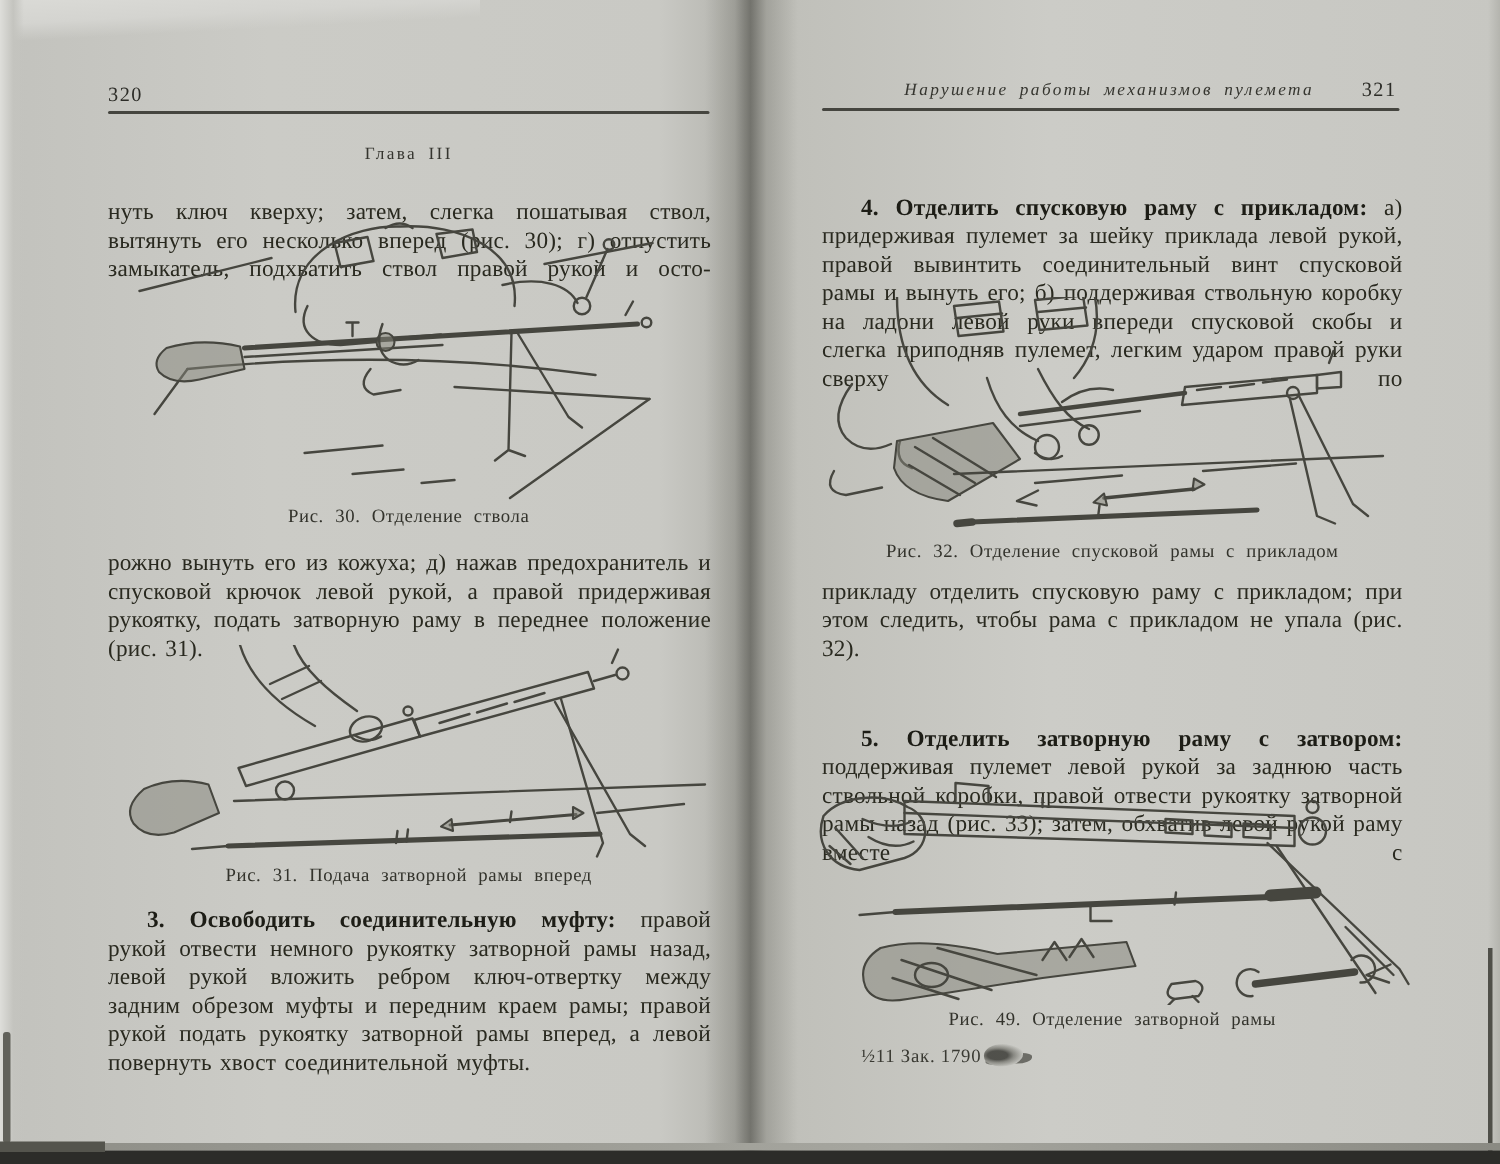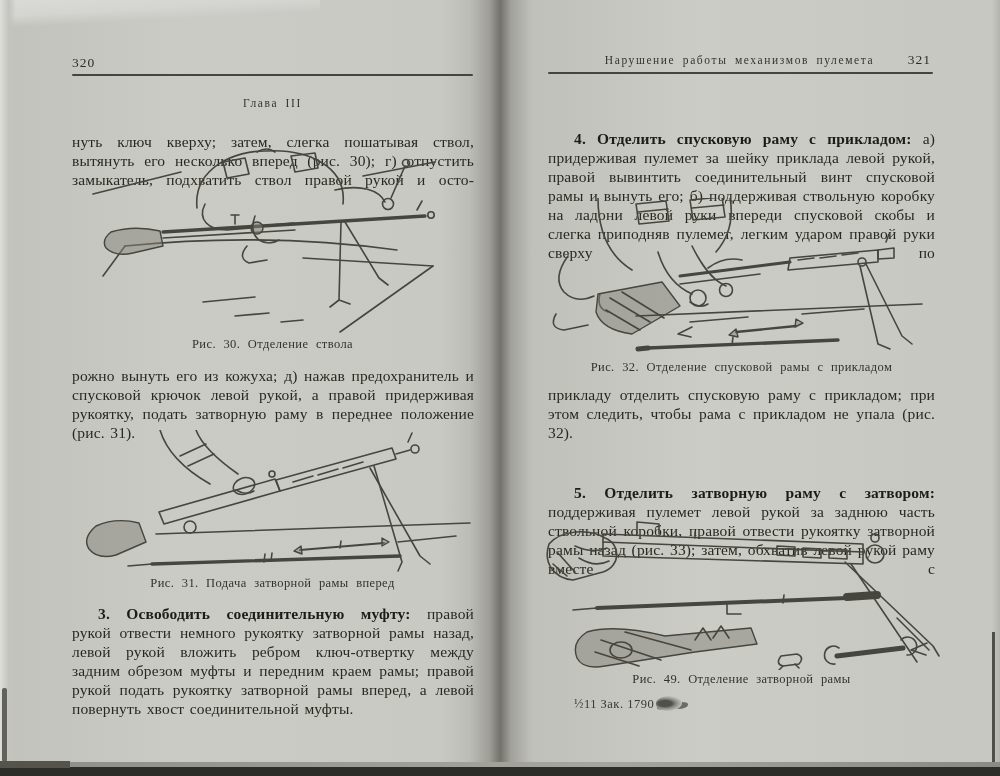--- a/index.html
+++ b/index.html
@@ -136,21 +136,21 @@
       </svg>
     </div>
     <div class="caption" style="left:72px;top:576px;width:401px;">Рис. 31. Подача затворной рамы вперед</div>
 
     <div class="para indent" style="left:72px;top:604px;width:402px;">
       <span class="lead">3. Освободить соединительную муфту:</span><span> правой рукой отвести немного рукоятку затворной рамы назад, левой рукой вложить ребром ключ-отвертку между задним обрезом муфты и передним краем рамы; правой рукой подать рукоятку затворной рамы вперед, а левой повернуть хвост соединительной муфты.</span>
     </div>
   </div>
 
   <div>
-    <div class="runhead" style="left:548px;top:54px;width:383px;">Нарушение работы механизмов пулемета</div>
+    <div class="runhead" style="left:548px;top:54px;width:383px;font-style:italic;">Нарушение работы механизмов пулемета</div>
     <div class="pagenum" style="left:548px;top:52px;width:383px;text-align:right;">321</div>
     <div class="rule" style="left:548px;top:72px;width:385px;"></div>
 
     <div class="para runon indent" style="left:548px;top:87px;width:387px;">
       <span class="lead">4. Отделить спусковую раму с прикладом:</span><span> а) придерживая пулемет за шейку приклада левой рукой, правой вывинтить соединительный винт спусковой рамы и вынуть его; б) поддерживая ствольную коробку на ладони левой руки впереди спусковой скобы и слегка приподняв пулемет, легким ударом правой руки сверху по</span>
     </div>
 
     <div class="figure" style="left:540px;top:198px;width:420px;height:160px;">
       <svg viewBox="0 0 420 160">
         <g class="ln">

